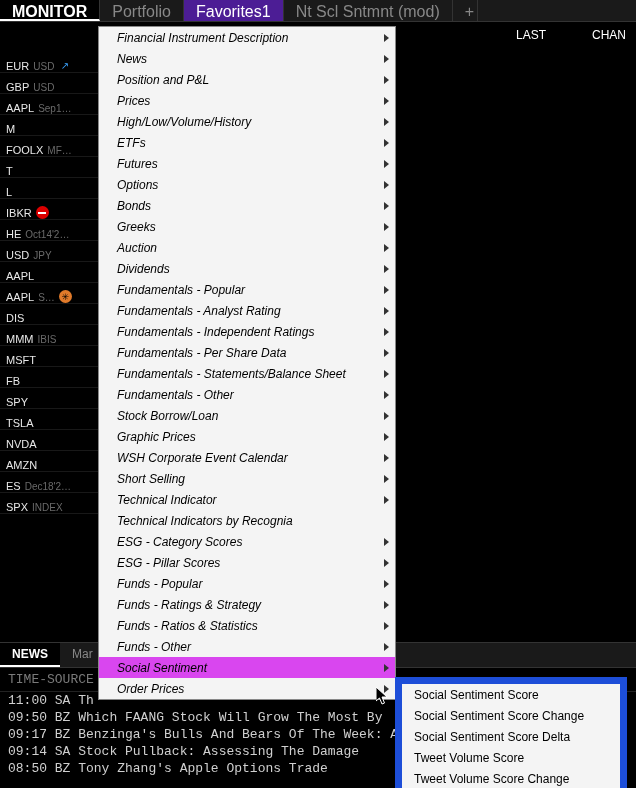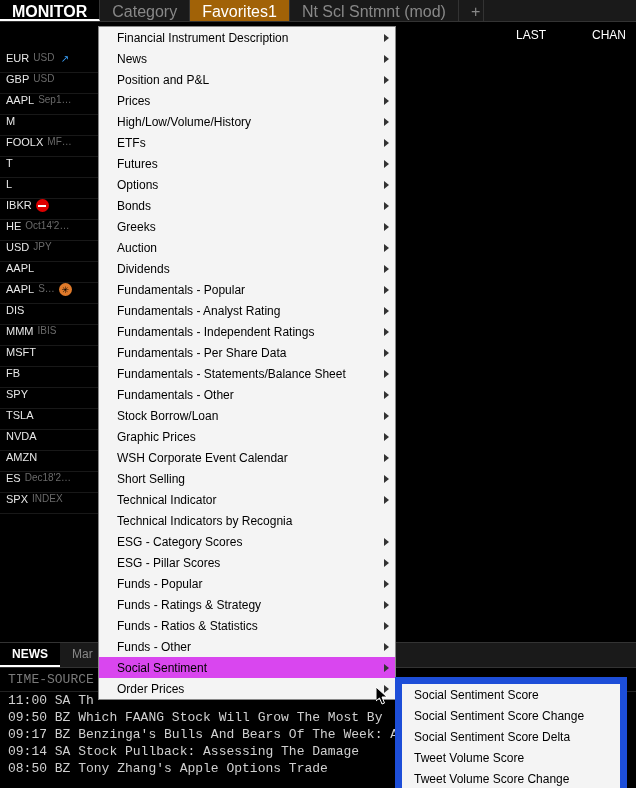--- a/index.html
+++ b/index.html
@@ -30,21 +30,21 @@
   }
   .tab.monitor {
     color: #fff;
     font-weight: bold;
     text-transform: uppercase;
     border-bottom: 2px solid #fff;
     background: #000;
   }
   .tab.active {
     color: #fff;
-    background: #a16207;
+    background: #4c1d95;
   }
   .tab.add {
     width: 24px;
     text-align: center;
     color: #888;
   }
   
   .col-hdr {
     position: absolute;
     top: 22px;
@@ -61,21 +61,21 @@
   
   .inst-list {
     position: absolute;
     top: 52px;
     left: 0;
     width: 100px;
   }
   .inst-row {
     height: 21px;
     display: flex;
-    align-items: flex-start;
+    align-items: flex-end;
     padding-left: 6px;
     border-bottom: 1px solid #181818;
     font-size: 11px;
     gap: 4px;
     white-space: nowrap;
     overflow: hidden;
     cursor: pointer;
   }
   .inst-row .sym { color: #e8e8e8; }
   .inst-row .suffix { color: #6a6a6a; font-size: 10px; }
@@ -143,20 +143,21 @@
   .menu {
     position: absolute;
     top: 26px;
     left: 98px;
     width: 298px;
     background: #f4f4f4;
     color: #000;
     border: 1px solid #888;
     font-size: 12px;
     z-index: 10;
+    font-style: italic;
   }
   .menu-item {
     height: 21px;
     display: flex;
     align-items: center;
     padding: 0 18px 0 18px;
     position: relative;
     cursor: pointer;
   }
   .menu-item.has-sub::after {
@@ -191,21 +192,21 @@
     top: 687px;
     z-index: 20;
     pointer-events: none;
   }
 </style>
 </head>
 <body>
 
 <div class="tab-bar">
   <div class="tab monitor">MONITOR</div>
-  <div class="tab">Category</div>
+  <div class="tab">Portfolio</div>
   <div class="tab active">Favorites1</div>
   <div class="tab">Nt Scl Sntmnt (mod)</div>
   <div class="tab add">+</div>
 </div>
 
 <div class="col-hdr">
   <span class="last">LAST</span>
   <span class="chan">CHAN</span>
 </div>
 

